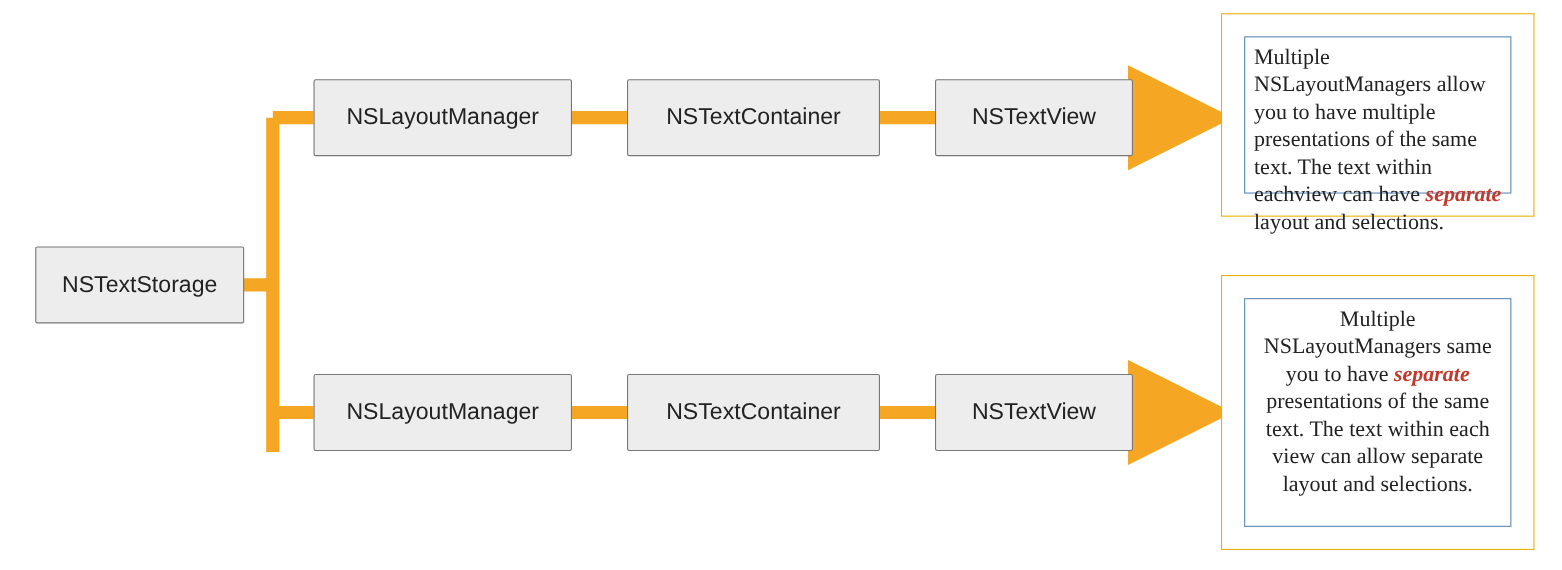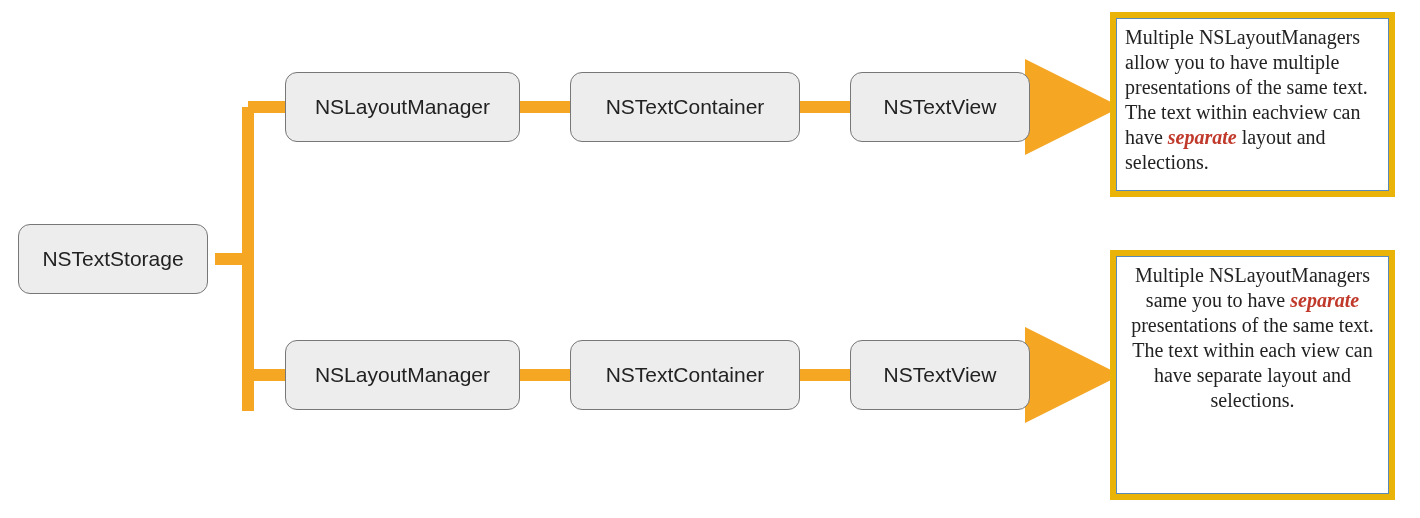--- a/index.html
+++ b/index.html
@@ -11,33 +11,33 @@
   .canvas {
     position: relative;
     width: 1420px;
     height: 518px;
   }
   .node {
     position: absolute;
     box-sizing: border-box;
     background: #ededed;
     border: 1.5px solid #777;
-    border-radius: 12px;
+    border-radius: 2px;
     display: flex;
     align-items: center;
     justify-content: center;
     font-size: 21px;
     color: #222;
     font-family: "Helvetica Neue", Helvetica, Arial, sans-serif;
   }
   .textbox-outer {
     position: absolute;
     box-sizing: border-box;
-    border: 6px solid #eab308;
-    padding: 0;
+    border: 1px solid #eab308;
+    padding: 20px;
     background: #fff;
   }
   .textbox-inner {
     box-sizing: border-box;
     border: 1px solid #5b89b8;
     padding: 6px 8px;
     font-family: Georgia, "Times New Roman", serif;
     font-size: 20px;
     line-height: 1.25;
     color: #222;
@@ -82,21 +82,21 @@
 
     <line x1="520" y1="107" x2="570" y2="107" stroke="#f5a623" stroke-width="12"></line>
     <line x1="800" y1="107" x2="850" y2="107" stroke="#f5a623" stroke-width="12"></line>
     <line x1="1030" y1="107" x2="1085" y2="107" stroke="#f5a623" stroke-width="12" marker-end="url(#arrowhead)"></line>
 
     <line x1="520" y1="375" x2="570" y2="375" stroke="#f5a623" stroke-width="12"></line>
     <line x1="800" y1="375" x2="850" y2="375" stroke="#f5a623" stroke-width="12"></line>
     <line x1="1030" y1="375" x2="1085" y2="375" stroke="#f5a623" stroke-width="12" marker-end="url(#arrowhead)"></line>
   </svg>
 
-  <div class="node" style="left:18px; top:224px; width:190px; height:70px;">
+  <div class="node" style="left:32px; top:224px; width:190px; height:70px;">
     <span>NSTextStorage</span>
   </div>
 
   <div class="node" style="left:285px; top:72px; width:235px; height:70px;">
     <span>NSLayoutManager</span>
   </div>
   <div class="node" style="left:570px; top:72px; width:230px; height:70px;">
     <span>NSTextContainer</span>
   </div>
   <div class="node" style="left:850px; top:72px; width:180px; height:70px;">
@@ -114,17 +114,17 @@
   </div>
 
   <div class="textbox-outer" style="left:1110px; top:12px; width:285px; height:185px;">
     <div class="textbox-inner">
       <span>Multiple NSLayoutManagers allow you to have multiple presentations of the same text. The text within eachview can have </span><span class="em-red">separate</span><span> layout and selections.</span>
     </div>
   </div>
 
   <div class="textbox-outer" style="left:1110px; top:250px; width:285px; height:250px;">
     <div class="textbox-inner centered">
-      <span>Multiple NSLayoutManagers same you to have </span><span class="em-red">separate</span><span> presentations of the same text. The text within each view can have separate layout and selections.</span>
+      <span>Multiple NSLayoutManagers same you to have </span><span class="em-red">separate</span><span> presentations of the same text. The text within each view can allow separate layout and selections.</span>
     </div>
   </div>
 
 </div>
 
 </body></html>

